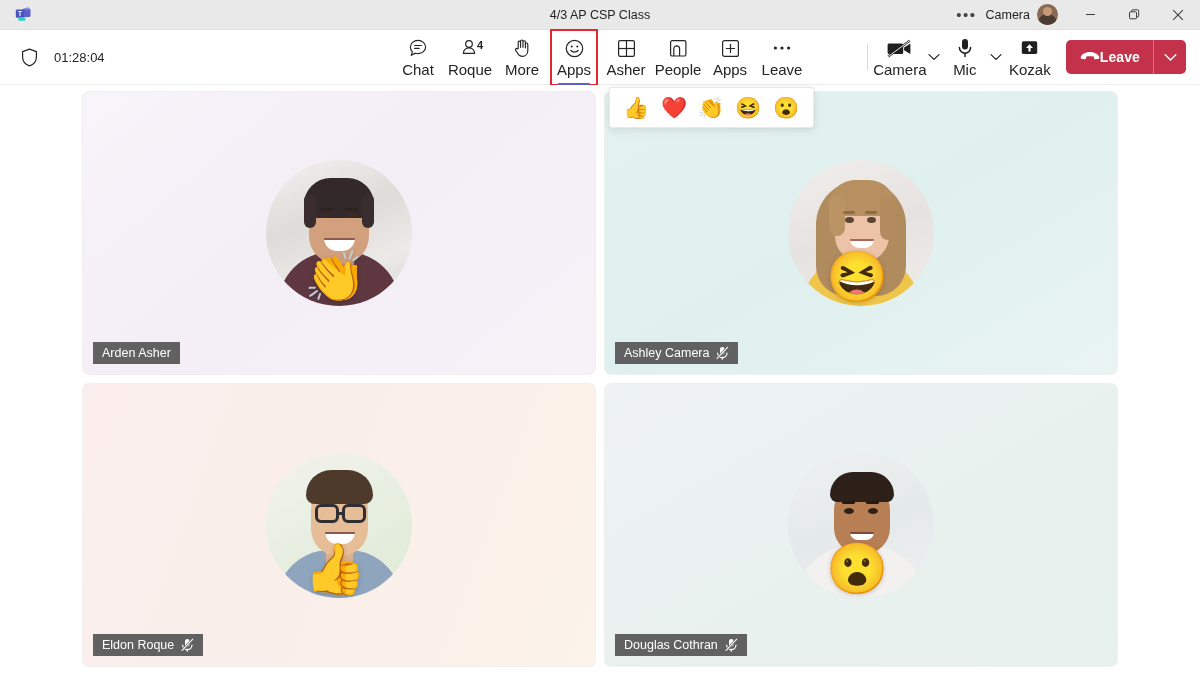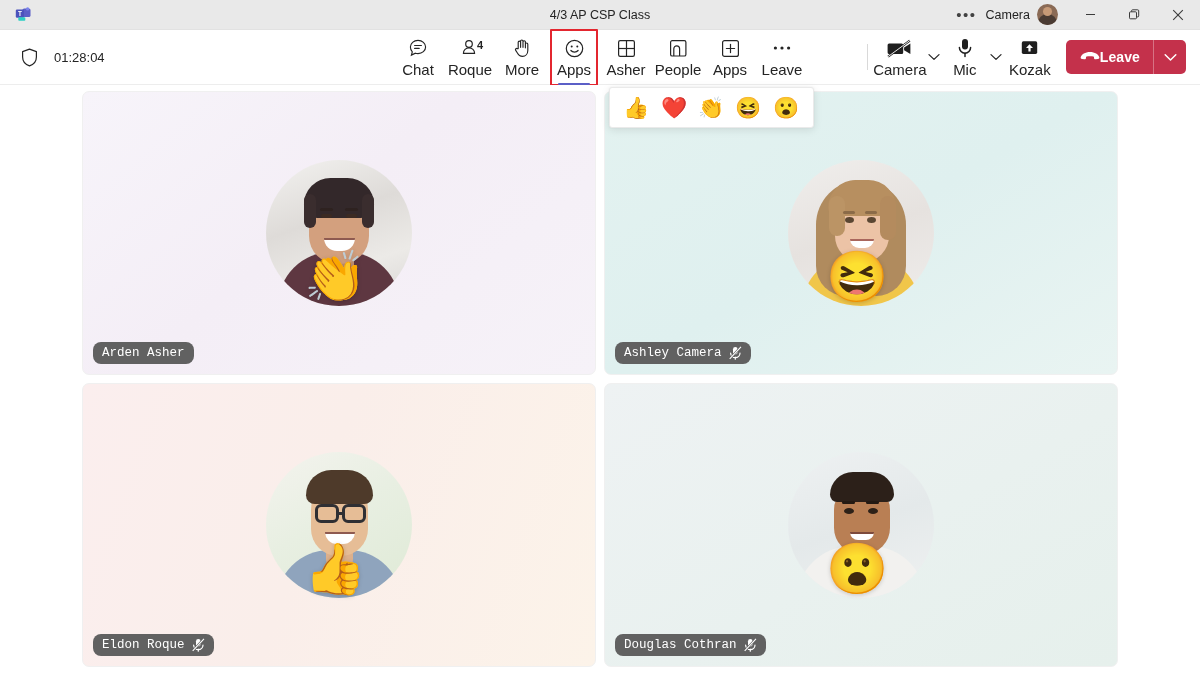--- a/index.html
+++ b/index.html
@@ -383,29 +383,28 @@
     filter: drop-shadow(0 1px 2px rgba(0,0,0,0.18));
     z-index: 5;
   }
 
   .name-tag {
     position: absolute;
     left: 10px;
     bottom: 10px;
     background: #616161;
     color: #ffffff;
-    border-radius: 8px;
+    border-radius: 0;
     height: 22px;
     display: flex;
     align-items: center;
     gap: 7px;
     padding: 4px 9px;
     font-size: 12.5px;
     white-space: nowrap;
-    font-family: Liberation Mono, monospace;
   }
   .name-tag .mute { display: flex; align-items: center; }
 </style>
 </head>
 <body>
 
 <div class="app">
 
   <div class="titlebar">
     <div class="tb-logo">

